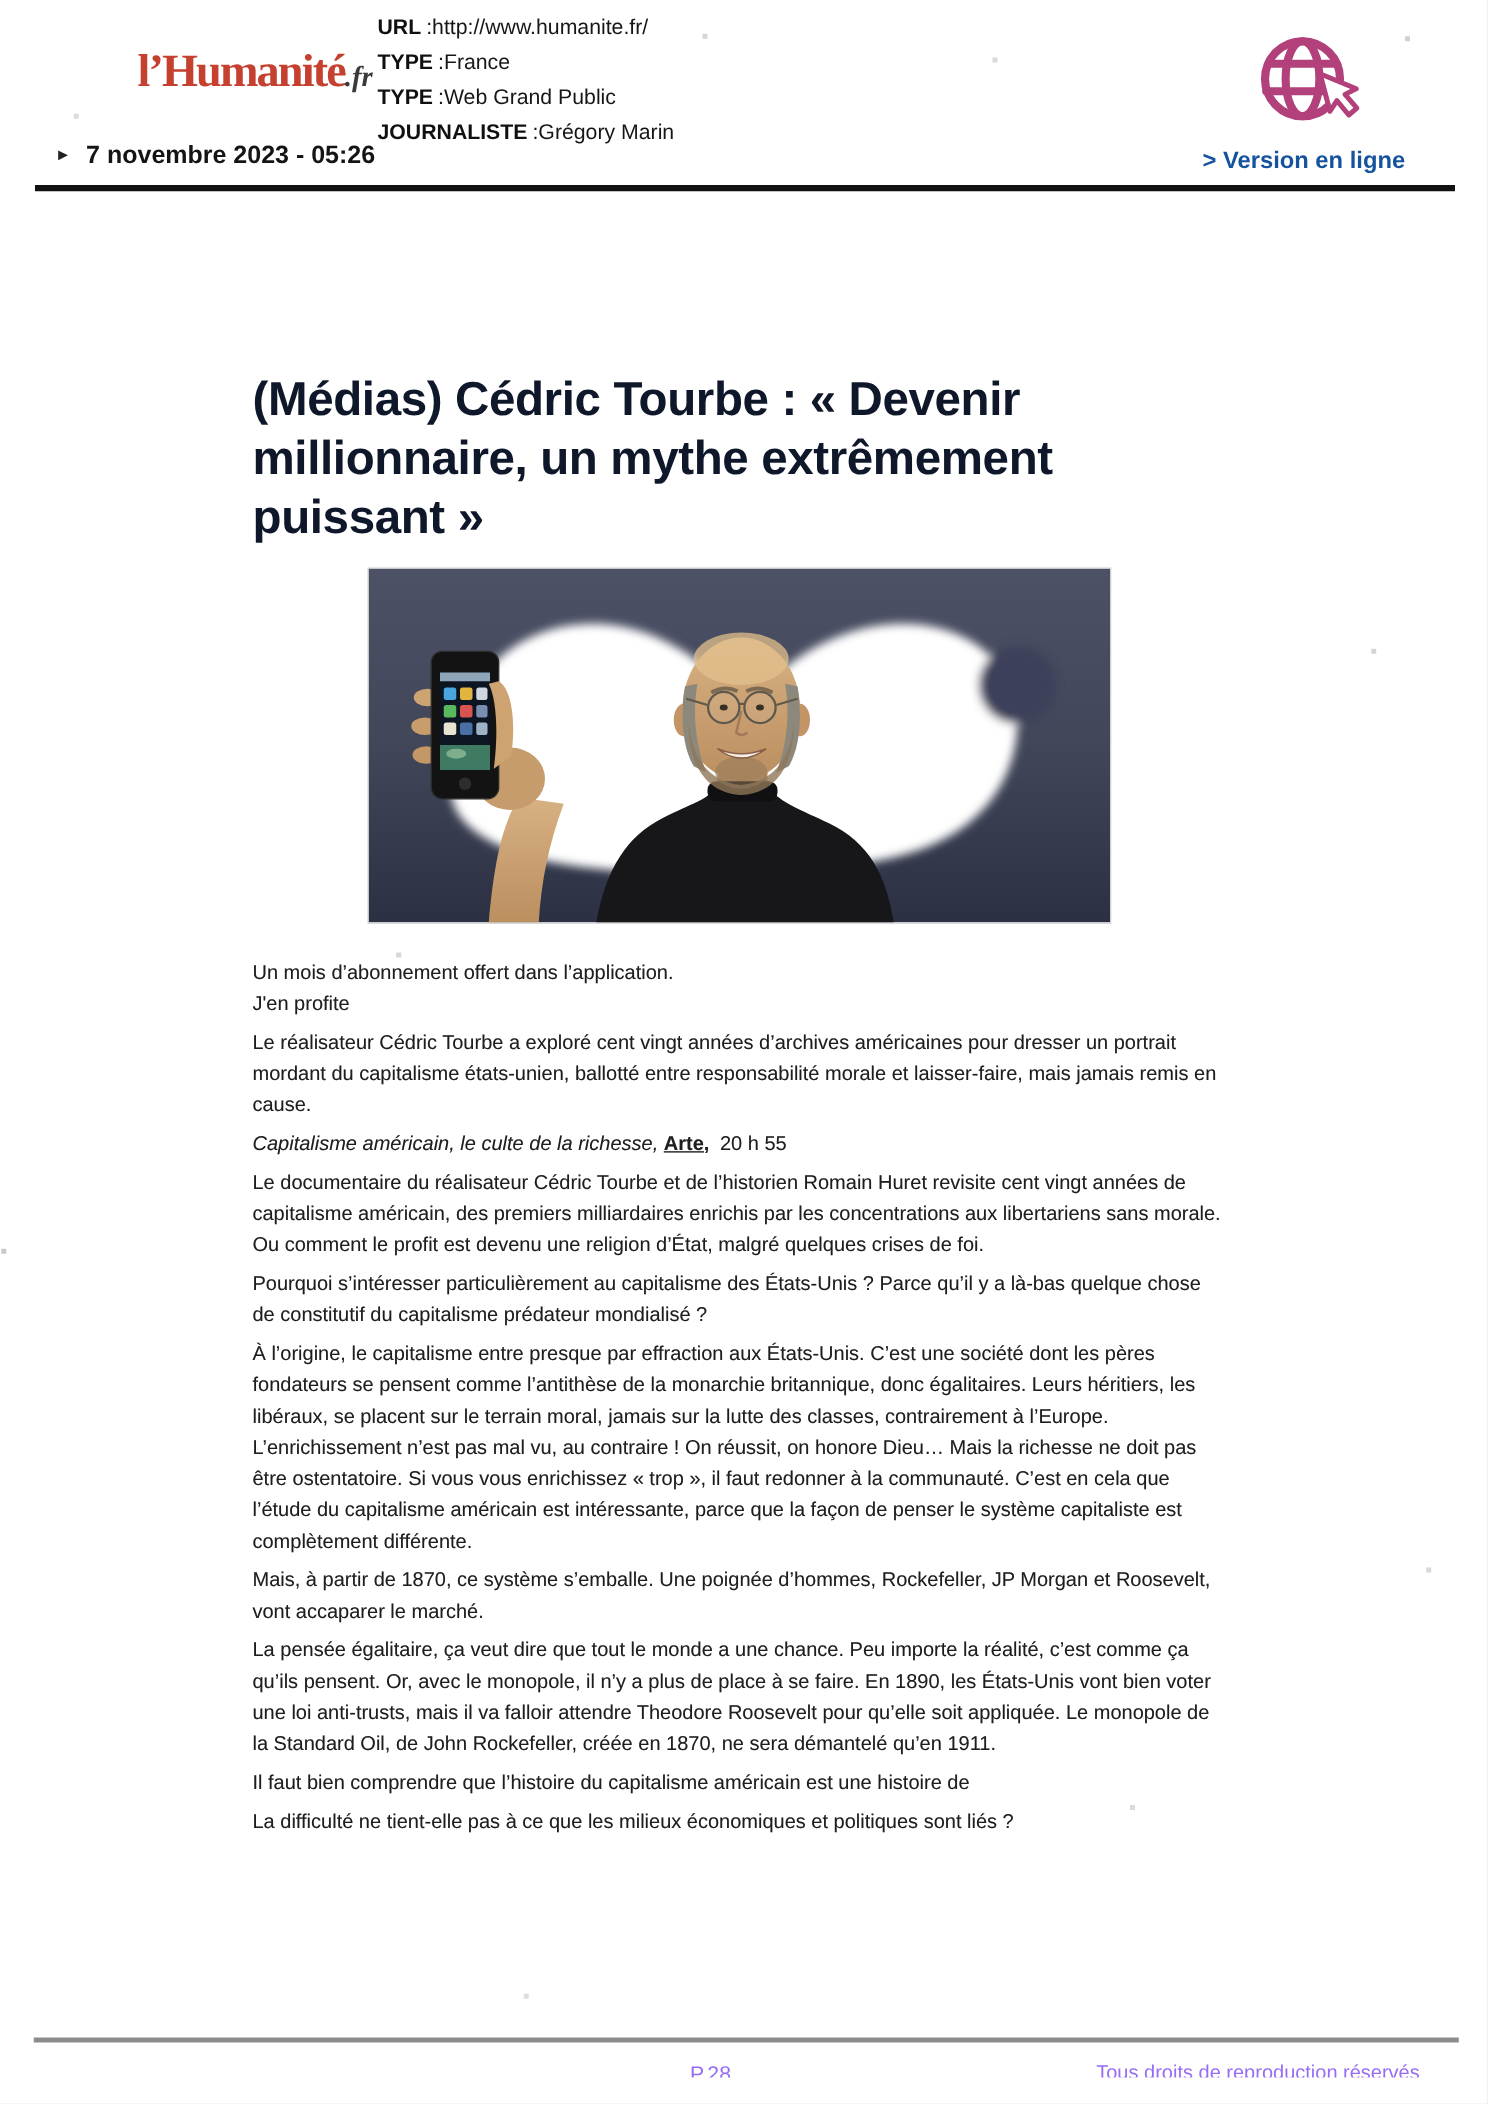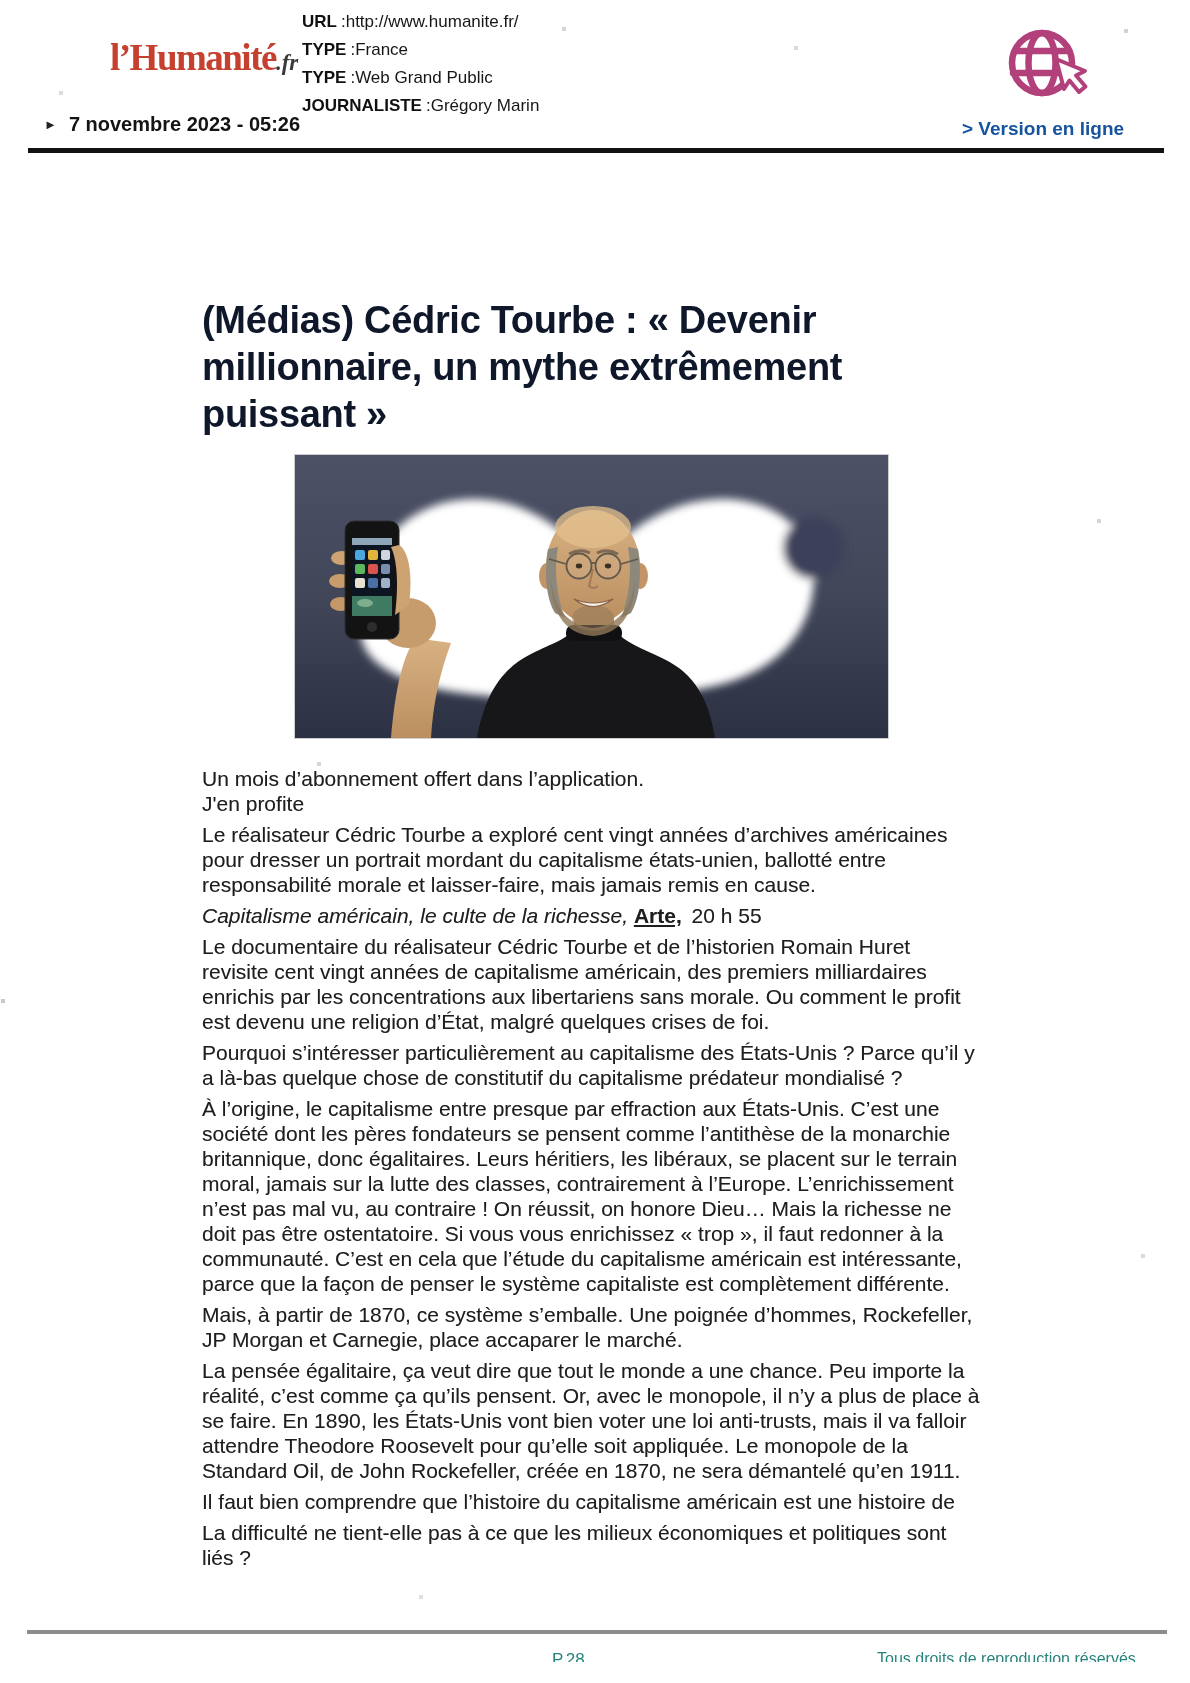--- a/index.html
+++ b/index.html
@@ -43,29 +43,29 @@
     font-size:38px;line-height:47px;font-weight:700;color:#0f172a;
     letter-spacing:-0.3px;
   }
   .photo{
     position:absolute;left:295px;top:455px;width:593px;height:283px;
     box-shadow:0 0 0 1px rgba(60,60,60,.25);
   }
   .photo svg{display:block;}
   .body{
     position:absolute;left:202px;top:766px;width:780px;
-    font-size:21px;line-height:25px;color:#1e1e1e;
+    font-size:16px;line-height:25px;color:#1e1e1e;
     text-shadow:0 0 .4px rgba(30,30,30,.35);
   }
   .body p{margin:0 0 6px 0;}
   .schedule-program{font-style:italic;}
   .schedule-channel{font-weight:700;text-decoration:underline;padding-right:4px;}
   
   .footer-rule{position:absolute;left:27px;top:1630px;width:1140px;height:4px;background:#8c8c8c;}
-  .footer-clip{position:absolute;top:1650px;height:12px;overflow:hidden;color:#0f766e;opacity:.9;}
+  .footer-clip{position:absolute;top:1650px;height:12px;overflow:hidden;color:#8b5cf6;opacity:.9;}
   .footer-page{left:552px;width:70px;font-size:17px;}
   .footer-rights{left:877px;width:266px;font-size:16px;white-space:nowrap;}
   
   .speckles{position:absolute;left:0;top:0;width:2px;height:2px;background:transparent;
     box-shadow:563px 28px 0 1px #d6d6d6, 795px 47px 0 1px #dadada, 1125px 30px 0 1px #d2d2d2,
       60px 92px 0 1px #dcdcdc, 318px 763px 0 1px #d8d8d8, 1098px 520px 0 1px #d5d5d5,
       2px 1000px 0 1px #c9c9c9, 905px 1445px 0 1px #dadada, 1142px 1255px 0 1px #d8d8d8,
       420px 1596px 0 1px #dedede;}
 </style>
 </head>
@@ -220,21 +220,21 @@
     </p>
     <p>Le réalisateur Cédric Tourbe a exploré cent vingt années d’archives américaines pour dresser un portrait mordant du capitalisme états-unien, ballotté entre responsabilité morale et laisser-faire, mais jamais remis en cause.</p>
     <p>
       <span class="schedule-program">Capitalisme américain, le culte de la richesse,</span>
       <span class="schedule-channel">Arte,</span>
       <span>20 h 55</span>
     </p>
     <p>Le documentaire du réalisateur Cédric Tourbe et de l’historien Romain Huret revisite cent vingt années de capitalisme américain, des premiers milliardaires enrichis par les concentrations aux libertariens sans morale. Ou comment le profit est devenu une religion d’État, malgré quelques crises de foi.</p>
     <p>Pourquoi s’intéresser particulièrement au capitalisme des États-Unis ? Parce qu’il y a là-bas quelque chose de constitutif du capitalisme prédateur mondialisé ?</p>
     <p>À l’origine, le capitalisme entre presque par effraction aux États-Unis. C’est une société dont les pères fondateurs se pensent comme l’antithèse de la monarchie britannique, donc égalitaires. Leurs héritiers, les libéraux, se placent sur le terrain moral, jamais sur la lutte des classes, contrairement à l’Europe. L’enrichissement n’est pas mal vu, au contraire ! On réussit, on honore Dieu… Mais la richesse ne doit pas être ostentatoire. Si vous vous enrichissez « trop », il faut redonner à la communauté. C’est en cela que l’étude du capitalisme américain est intéressante, parce que la façon de penser le système capitaliste est complètement différente.</p>
-    <p>Mais, à partir de 1870, ce système s’emballe. Une poignée d’hommes, Rockefeller, JP Morgan et Carnegie, place accaparer le marché.</p>
+    <p>Mais, à partir de 1870, ce système s’emballe. Une poignée d’hommes, Rockefeller, JP Morgan et Roosevelt, vont accaparer le marché.</p>
     <p>La pensée égalitaire, ça veut dire que tout le monde a une chance. Peu importe la réalité, c’est comme ça qu’ils pensent. Or, avec le monopole, il n’y a plus de place à se faire. En 1890, les États-Unis vont bien voter une loi anti-trusts, mais il va falloir attendre Theodore Roosevelt pour qu’elle soit appliquée. Le monopole de la Standard Oil, de John Rockefeller, créée en 1870, ne sera démantelé qu’en 1911.</p>
     <p>Il faut bien comprendre que l’histoire du capitalisme américain est une histoire de</p>
     <p>La difficulté ne tient-elle pas à ce que les milieux économiques et politiques sont liés ?</p>
   </div>
 
   <div class="footer-rule"></div>
   <div class="footer-clip footer-page">P.28</div>
   <div class="footer-clip footer-rights">Tous droits de reproduction réservés</div>
 
 </div>

